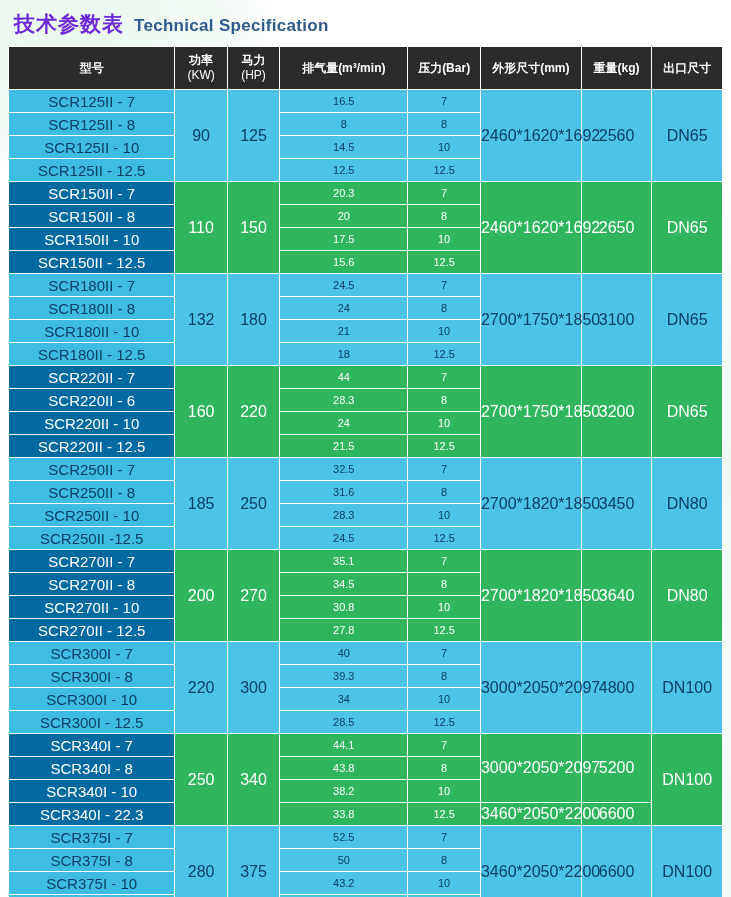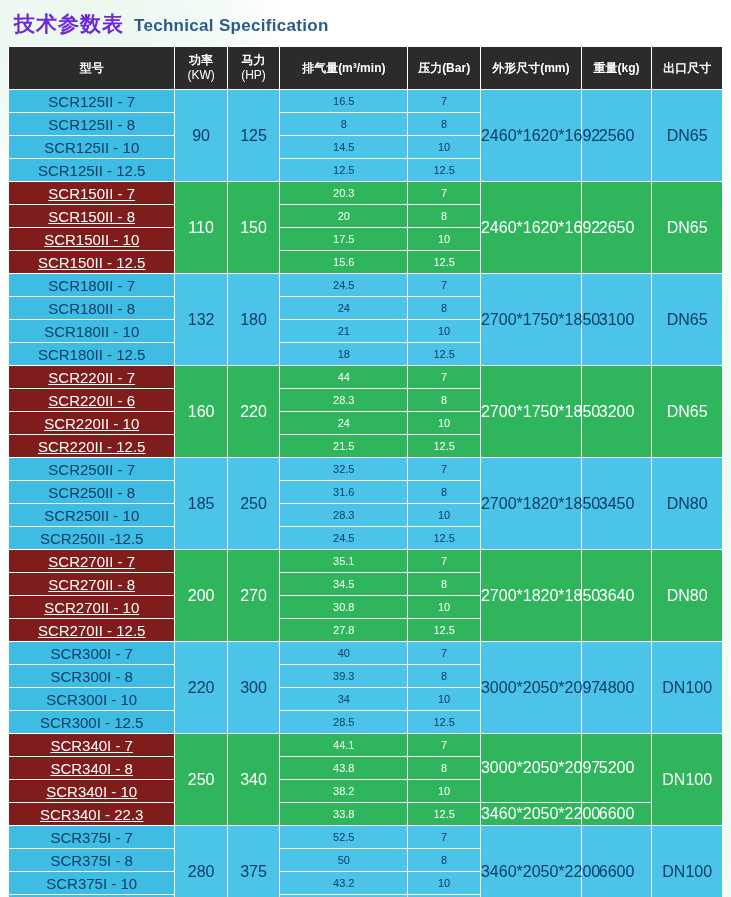--- a/index.html
+++ b/index.html
@@ -32,21 +32,21 @@
   thead th{
     background:#2b2b2b;color:#ffffff;font-size:12px;font-weight:bold;
     padding:6px 8px;line-height:1.25;text-align:center;
   }
   thead th .sub{font-size:12px;font-weight:normal;display:block;}
 
   td{text-align:center;font-size:11px;color:#10406b;padding:0;height:22px;}
   .blue   td{background:#4cc3e8;}
   .blue   .c-model{background:#3fbce4;}
   .green  td{background:#2fb55c;}
-  .green  .c-model{background:#7f1d1d;text-decoration:underline;}
+  .green  .c-model{background:#0369a1;}
   .green  td,.green .c-model{color:#ffffff;}
   .blue td,.blue .c-model{color:#0c3f66;}
 
   .c-model{font-size:15px;}
   .c-kw,.c-hp,.c-dim,.c-weight,.c-outlet{font-size:16px;}
   .c-flow,.c-press{font-size:11px;}
 </style>
 </head>
 <body>
 

